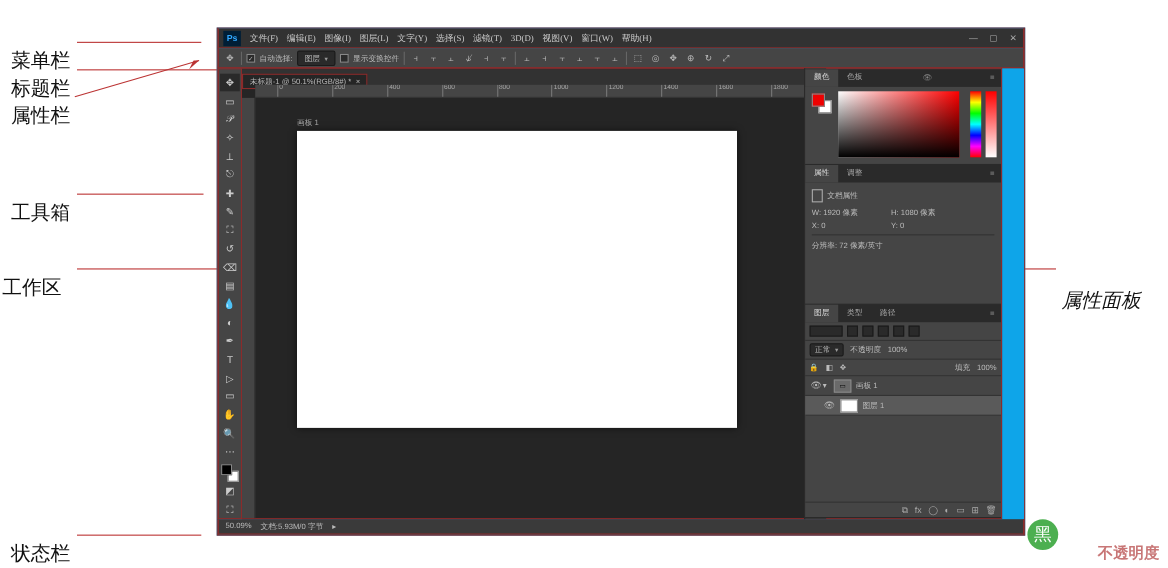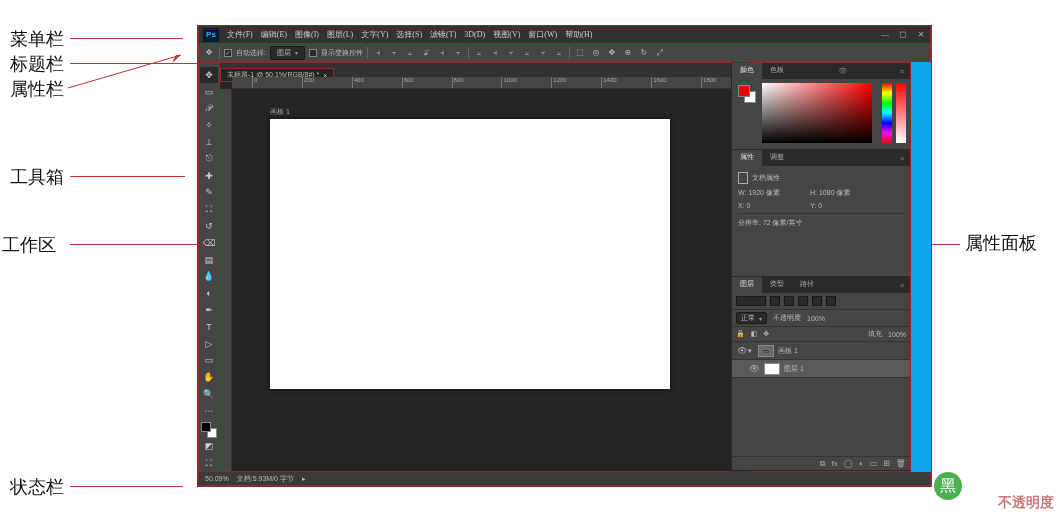--- a/index.html
+++ b/index.html
@@ -62,21 +62,21 @@
 .layer.sel { background:#5a5a5a; }
 .eye { width:12px; font-size:8px; text-align:center; cursor:pointer; }
 .thumb { width:16px; height:12px; background:#fff; border:1px solid #888; margin:0 4px; display:flex; align-items:center; justify-content:center; font-size:6px; color:#000; }
 .thumb.ab { background:#6a6a6a; }
 .layer-name { font-size:7px; }
 .layers-footer { margin-top:auto; height:14px; display:flex; align-items:center; justify-content:flex-end; gap:6px; padding:0 4px; border-top:1px solid #333; }
 .layers-footer .fi { font-size:8px; color:#aaa; cursor:pointer; }
 .statusbar { height:14px; background:#3a3a3a; font-size:7px; color:#bbb; display:flex; align-items:center; padding:0 6px; gap:8px; border:1px solid #8b2b2b; border-top:none; }
 
 
-.anno { position:absolute; font-size:18px; color:#111; }
+.anno { position:absolute; font-size:18px; color:#111;margin-top:16px; }
 .anno-line { position:absolute; background:#b33; height:1px; }
 .panels-wrapper { position:relative; width:200px; display:flex; }
 .watermark { position:absolute; right:0; bottom:0; font-size:14px; color:#b55; font-weight:bold; opacity:0.8; }
 .wm-bubble { position:absolute; right:100px; bottom:16px; width:28px; height:28px; border-radius:50%; background:#4caf50; color:#fff; font-size:16px; display:flex; align-items:center; justify-content:center; }
 </style>
 </head>
 <body>
 
 <div class="anno" style="left:10px; top:27px;">菜单栏</div>
 <div class="anno-line" style="left:70px; top:38px; width:113px;"></div>
@@ -92,21 +92,21 @@
 
 <div class="anno" style="left:10px; top:165px;">工具箱</div>
 <div class="anno-line" style="left:70px; top:176px; width:115px;"></div>
 
 <div class="anno" style="left:2px; top:233px;">工作区</div>
 <div class="anno-line" style="left:70px; top:244px; width:155px;"></div>
 
 <div class="anno" style="left:10px; top:475px;">状态栏</div>
 <div class="anno-line" style="left:70px; top:486px; width:113px;"></div>
 
-<div class="anno" style="left:965px; top:231px;">属性面板</div>
+<div class="anno" style="left:965px; top:245px;font-style:italic;">属性面板</div>
 <div class="anno-line" style="left:880px; top:244px; width:80px;"></div>
 
 <div class="app">
 
   <div class="menubar">
     <div class="ps-logo">Ps</div>
     <span class="menu-item">文件(F)</span>
     <span class="menu-item">编辑(E)</span>
     <span class="menu-item">图像(I)</span>
     <span class="menu-item">图层(L)</span>

